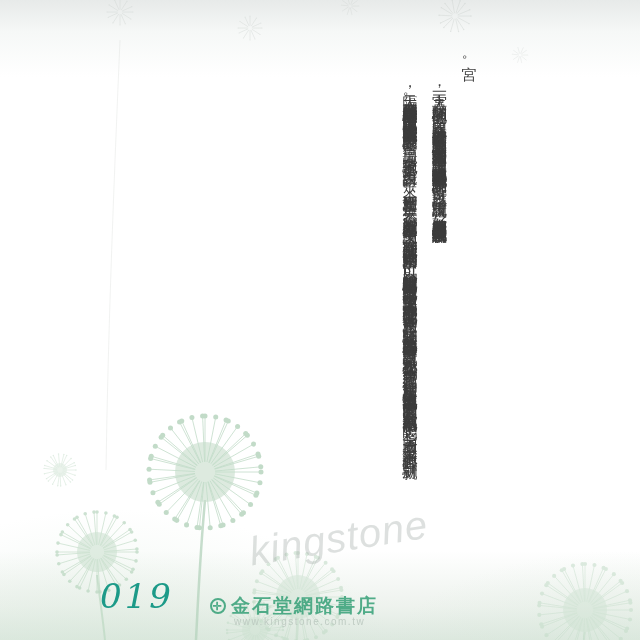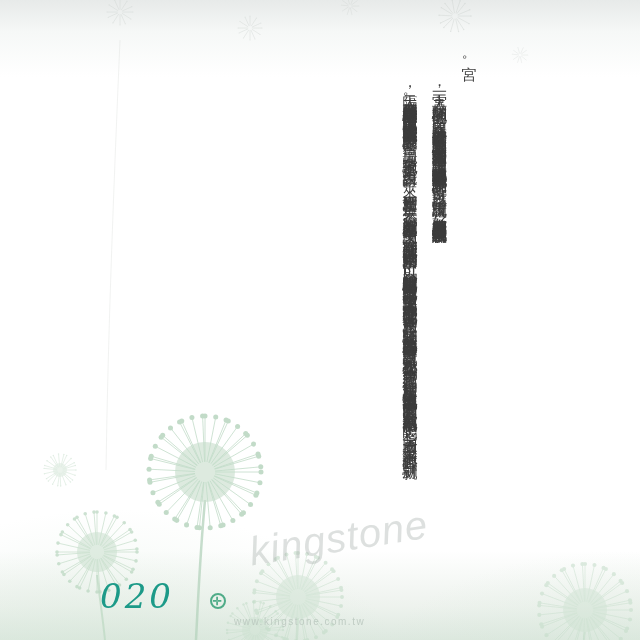--- a/index.html
+++ b/index.html
@@ -633,18 +633,19 @@
   </svg>
 
 <div class="kingstone-script">kingstone</div>
 
 <div class="text-block">
     <p>宮。</p>
     <p class="indent">一入王宮，他問馴象師：「這頭白象，有沒有什麼特殊的技藝？」馴象師問國王：「不知道國王您指的是哪方面？」國王說：「牠能不能在懸崖邊展現牠的技藝呢？」馴象師說：「應該可以。」國王就說：「好。那明天就讓牠在波羅奈國和摩伽陀國相鄰的懸崖上表演。」</p>
     <p class="indent">隔天，馴象師依約把白象帶到那處懸崖。國王就說：「這頭白象能以三隻腳站立在懸崖邊嗎？」馴象師說：「這簡單。」他騎上象背，對白象說：「來，用三隻腳站立。」果然，白象立刻就縮起一隻腳。國王又說：「牠能兩腳懸空，只用兩腳站立嗎？」「可以。」馴象師就叫牠縮起兩腳，白象很聽話地照做。國王接著又說：「牠能不能三腳懸空，只用一腳站立？」馴象師一聽，明白國王存心要置白象於死地，就對白象說：「你這次要小心一點，縮起三隻腳，用一隻腳站立。」白象也很謹慎地照做。圍觀的民眾看了，熱烈地為白象鼓掌、喝彩！國王愈看，心裡愈不平衡，就對馴</p>
   </div>
 
-<div class="page-number">020</div>
+<div class="page-number">019</div>
 
 <div class="store-mark">
   <span class="store-logo">✛</span>
+  <span>金石堂網路書店</span>
 </div>
 <div class="store-url">www.kingstone.com.tw</div>
 
 </body></html>

